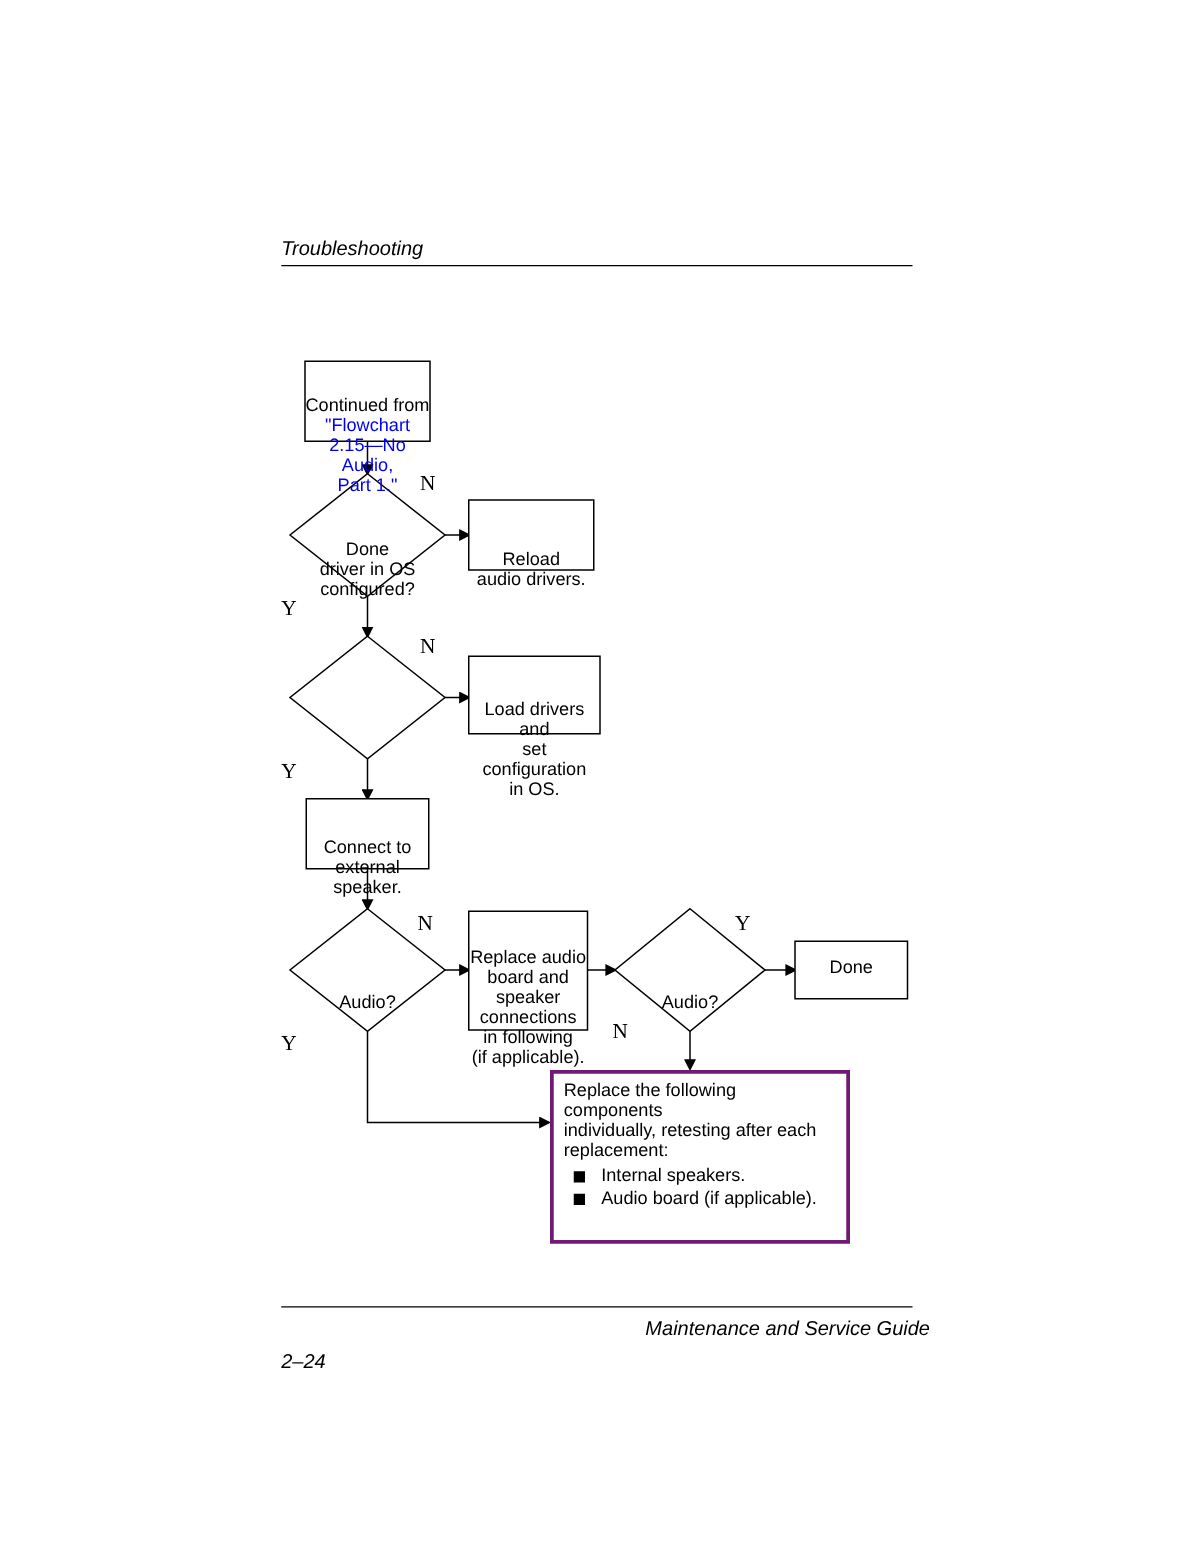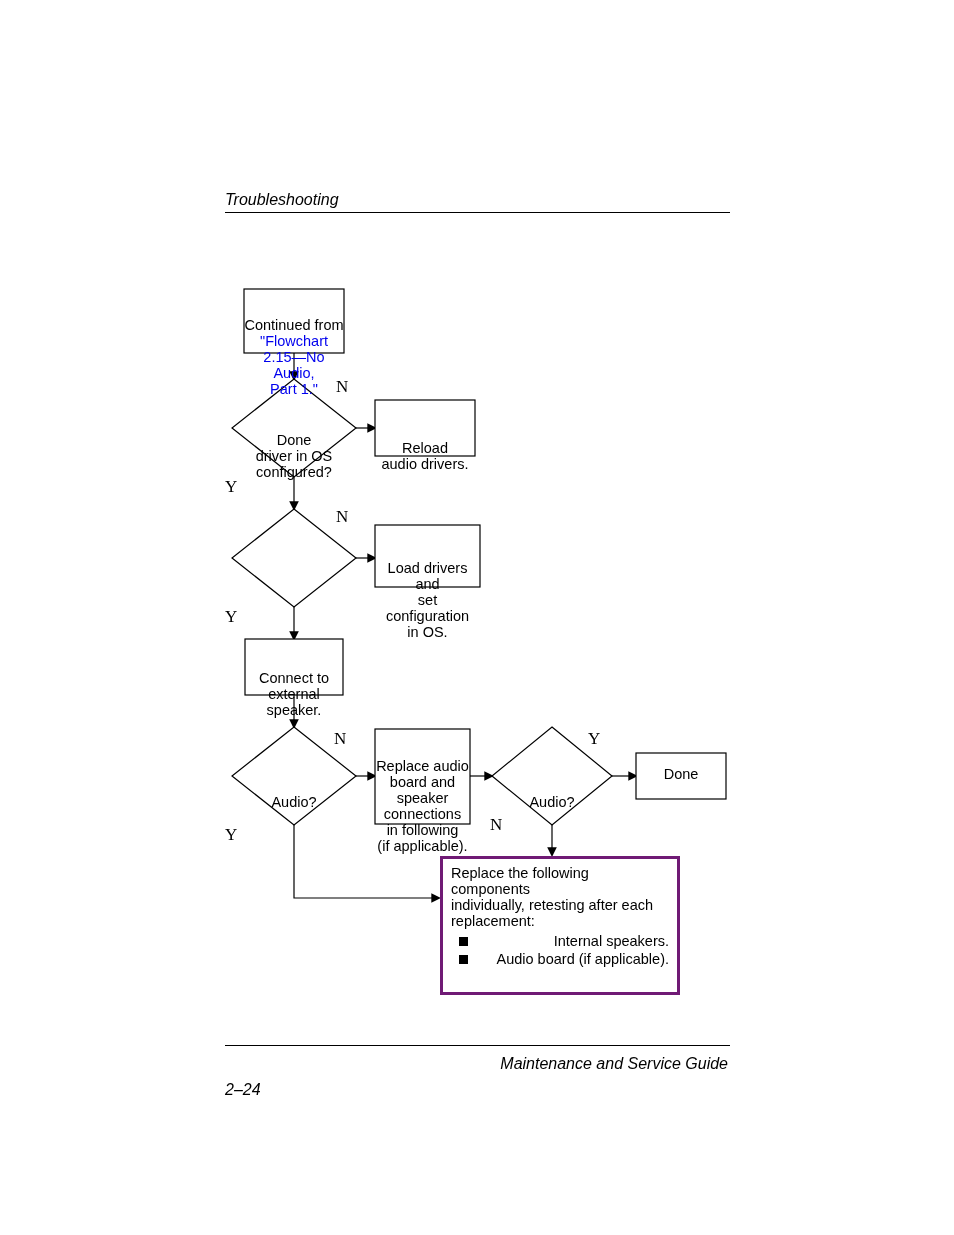--- a/index.html
+++ b/index.html
@@ -48,21 +48,21 @@
   }
   .footer-left {
     position: absolute;
     left: 225px;
     top: 1081px;
     font-style: italic;
     font-size: 16px;
   }
   .footer-right {
     position: absolute;
-    right: 226px;
+    right: 210px;
     top: 1055px;
     font-style: italic;
     font-size: 16px;
     text-align: right;
   }
   svg { position: absolute; }
   .label {
     position: absolute;
     font-family: "Times New Roman", Times, serif;
     font-size: 17px;
@@ -81,21 +81,20 @@
     font-family: "Arial Narrow", Arial, Helvetica, sans-serif;
     font-stretch: condensed;
     font-size: 14.5px;
     padding: 6px 8px 8px 8px;
     box-sizing: border-box;
   }
   .replace-box ul {
     margin: 4px 0 17px 0;
     padding: 0;
     list-style: none;
-    text-align: right;
   }
   .replace-box li {
     position: relative;
     padding-left: 30px;
     margin-top: 2px;
   }
   .replace-box li::before {
     content: "";
     position: absolute;
     left: 8px;

